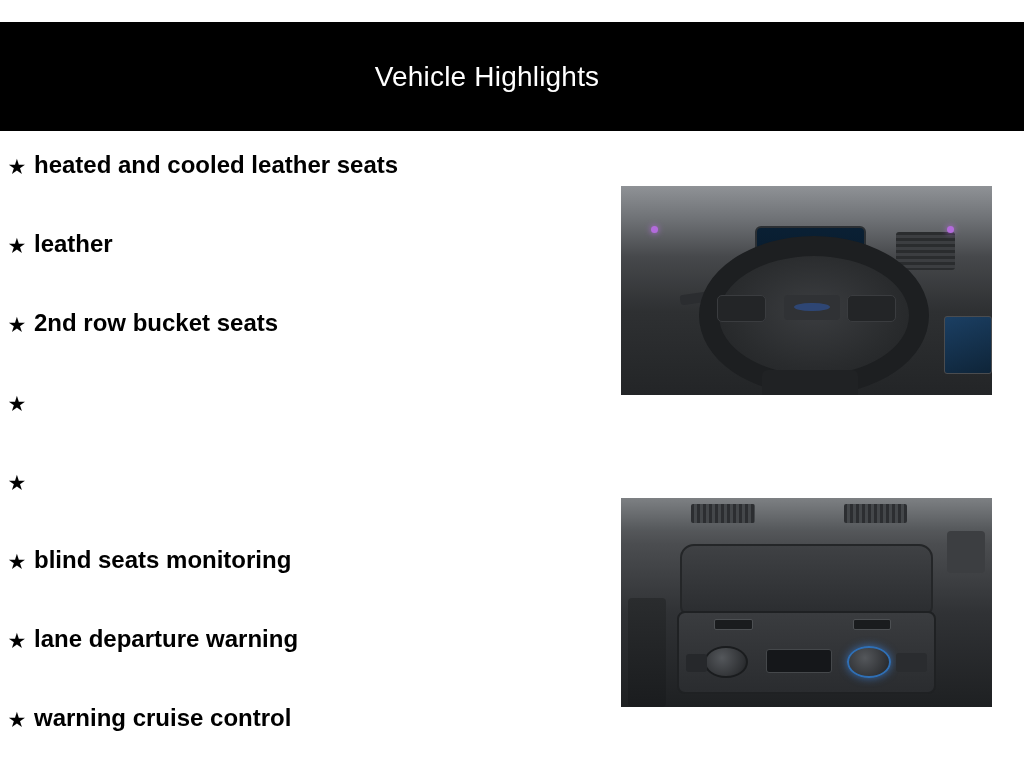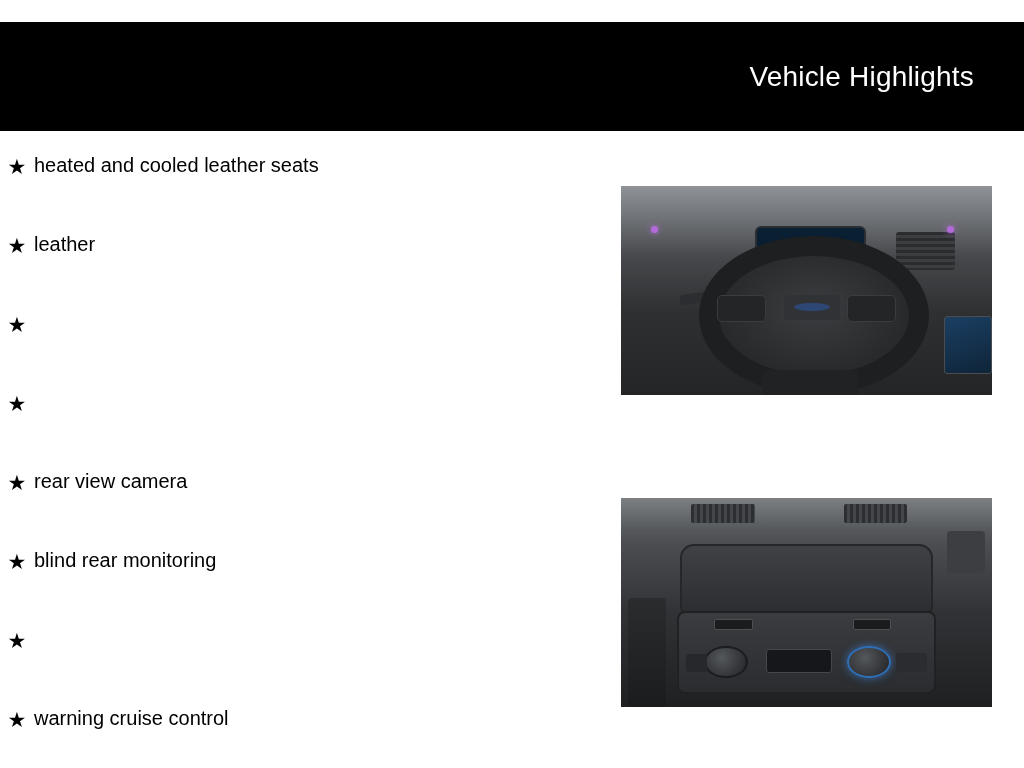--- a/index.html
+++ b/index.html
@@ -21,21 +21,21 @@
   
   .header {
     position: absolute;
     left: 0;
     top: 22px;
     width: 1024px;
     height: 109px;
     background: #000000;
     display: flex;
     align-items: center;
-    justify-content: flex-end;
+    justify-content: center;
   }
   .header-title {
     color: #ffffff;
     font-size: 28px;
     font-weight: 400;
     letter-spacing: 0.2px;
     padding-right: 50px;
     white-space: nowrap;
   }
   
@@ -53,24 +53,25 @@
   .bullet-star {
     width: 34px;
     min-width: 34px;
     text-align: center;
     font-size: 21px;
     line-height: 30px;
     color: #000000;
     padding-top: 2px;
   }
   .feature-label {
-    font-size: 20px;
+    font-size: 24px;
     line-height: 30px;
     color: #000000;
     white-space: nowrap;
+    font-weight: bold;
   }
   
   .photo {
     position: absolute;
     overflow: hidden;
     background: #4a4a4c;
   }
   .photo-dash {
     left: 621px;
     top: 186px;
@@ -332,38 +333,39 @@
       <span class="feature-label">heated and cooled leather seats</span>
     </div>
 
     <div class="feature-item">
       <span class="bullet-star">★</span>
       <span class="feature-label">leather</span>
     </div>
 
     <div class="feature-item">
       <span class="bullet-star">★</span>
-    </div>
-
-    <div class="feature-item">
-      <span class="bullet-star">★</span>
-    </div>
-
-    <div class="feature-item">
-      <span class="bullet-star">★</span>
-      <span class="feature-label">rear view camera</span>
-    </div>
-
-    <div class="feature-item">
-      <span class="bullet-star">★</span>
-      <span class="feature-label">blind rear monitoring</span>
-    </div>
-
-    <div class="feature-item">
-      <span class="bullet-star">★</span>
+      <span class="feature-label">2nd row bucket seats</span>
+    </div>
+
+    <div class="feature-item">
+      <span class="bullet-star">★</span>
+    </div>
+
+    <div class="feature-item">
+      <span class="bullet-star">★</span>
+    </div>
+
+    <div class="feature-item">
+      <span class="bullet-star">★</span>
+      <span class="feature-label">blind seats monitoring</span>
+    </div>
+
+    <div class="feature-item">
+      <span class="bullet-star">★</span>
+      <span class="feature-label">lane departure warning</span>
     </div>
 
     <div class="feature-item">
       <span class="bullet-star">★</span>
       <span class="feature-label">warning cruise control</span>
     </div>
 
   </div>
 
   <div class="photo photo-dash">

